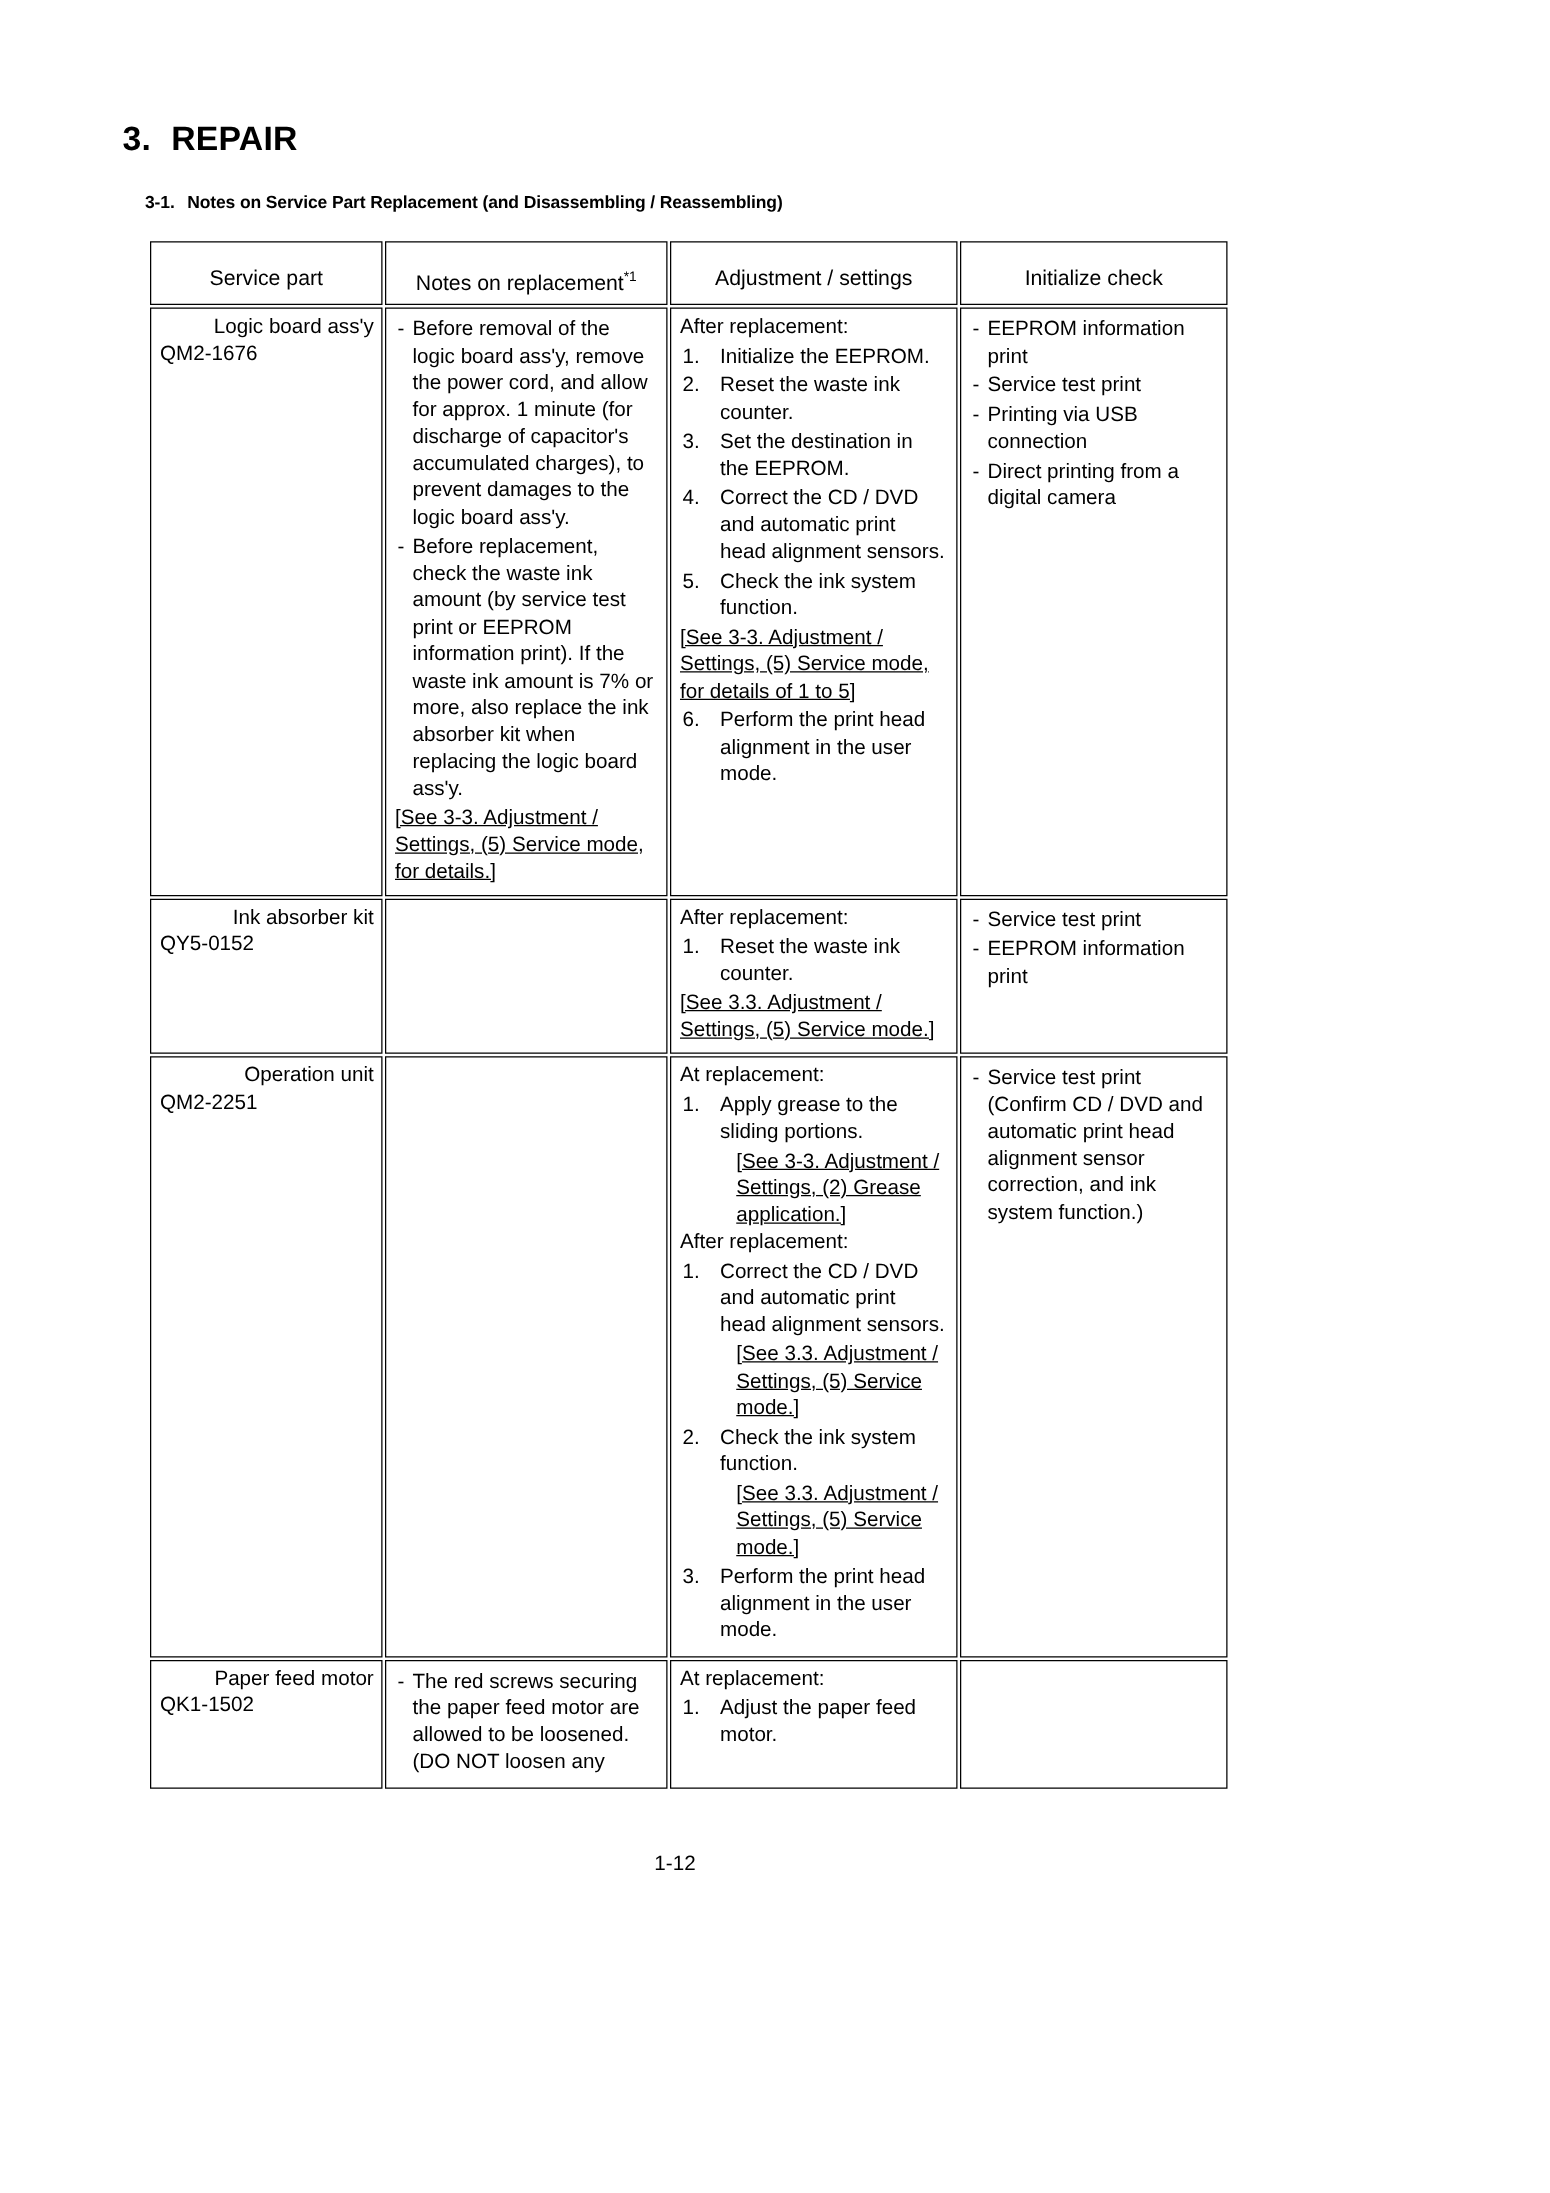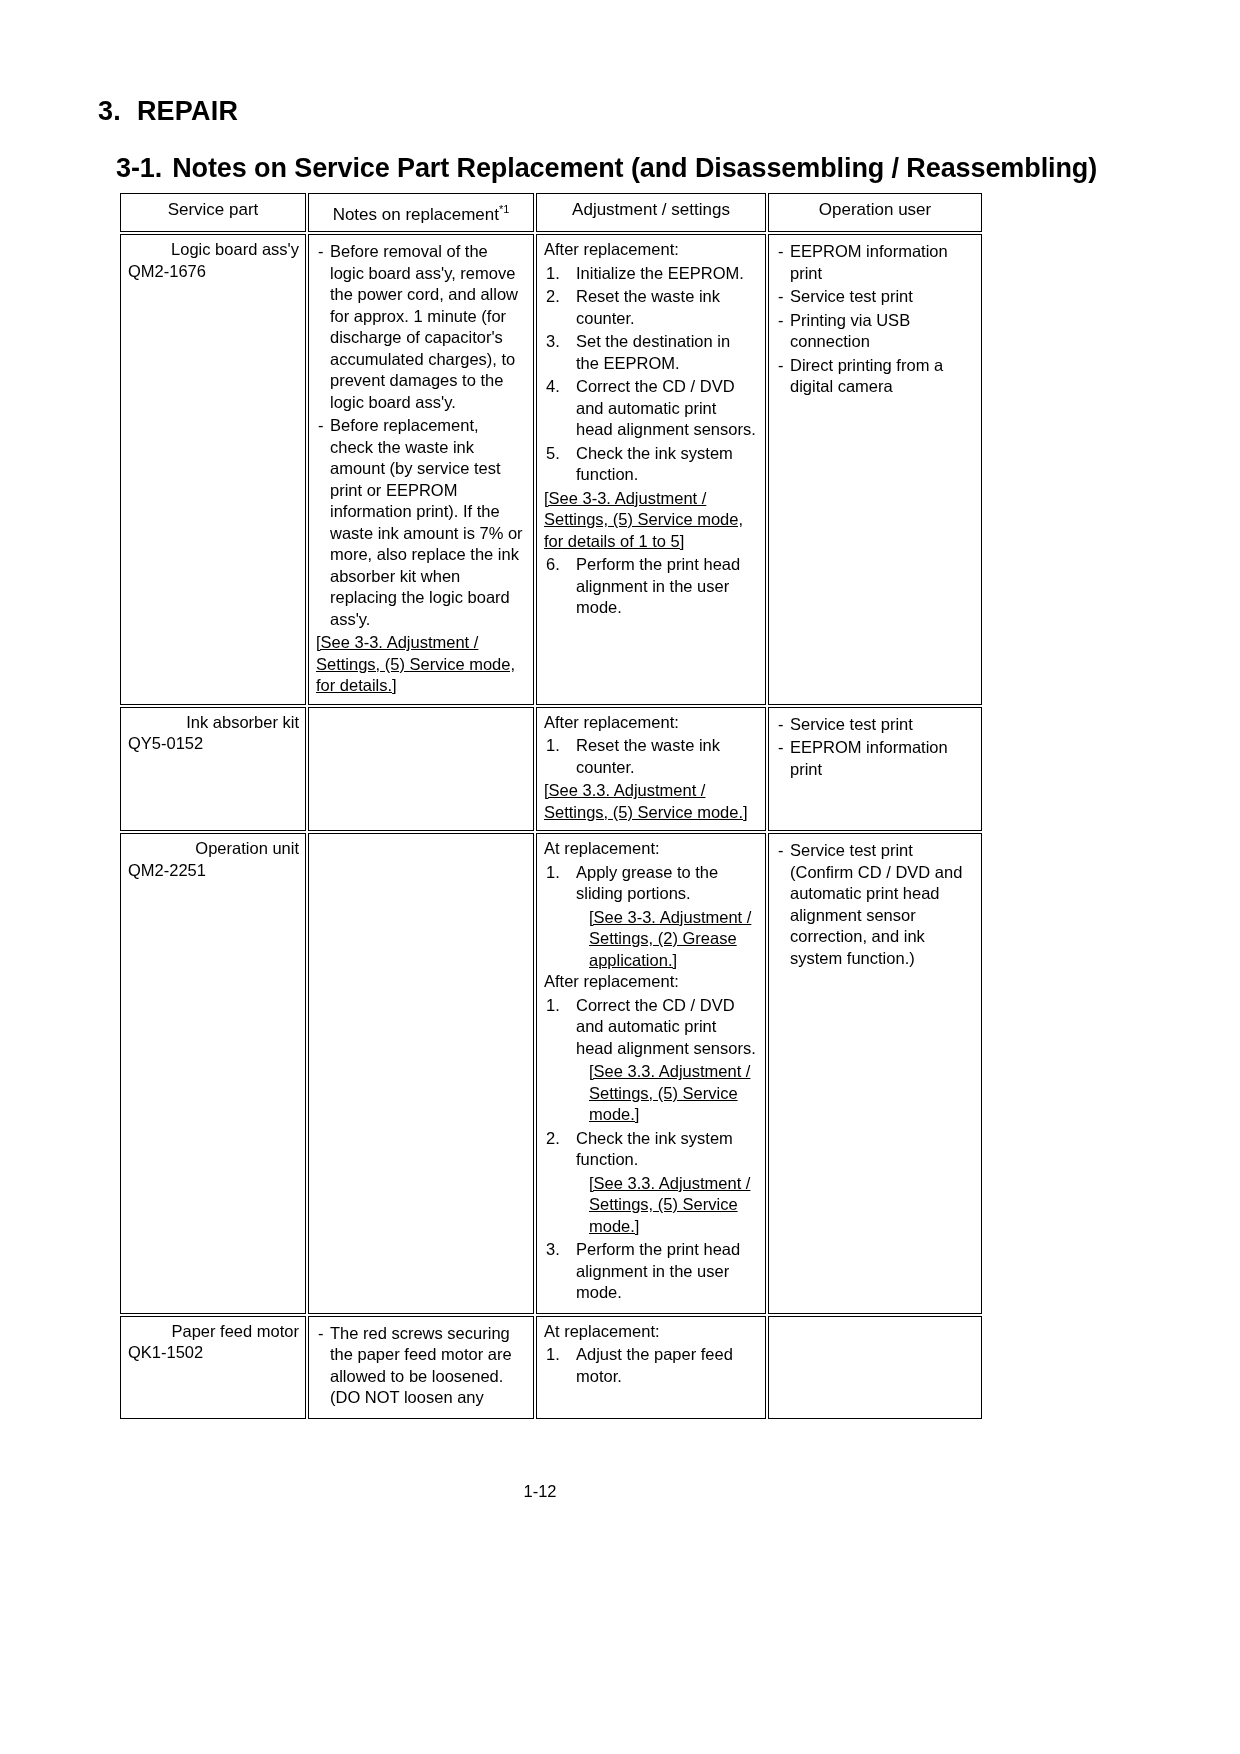--- a/index.html
+++ b/index.html
@@ -31,21 +31,21 @@
     font-size: 27px;
     font-weight: bold;
     letter-spacing: 0.2px;
   }
   .chapter-title .num { margin-right: 16px; }
 
   .section-title {
     position: absolute;
     left: 116px;
     top: 153px;
-    font-size: 27px;
+    font-size: 14px;
     font-weight: bold;
     letter-spacing: -0.1px;
     white-space: nowrap;
   }
   .section-title .num { margin-right: 10px; }
 
   
   .tbl-wrap {
     position: absolute;
     left: 118px;
@@ -61,21 +61,21 @@
   table.spec th, table.spec td {
     border: 1.4px solid #000000;
     vertical-align: top;
     padding: 4px 6px 7px 7px;
     font-size: 16.5px;
     line-height: 21.5px;
   }
   table.spec th {
     text-align: center;
     font-weight: normal;
-    padding: 5px 4px 6px 4px;
+    padding: 18px 4px 6px 4px;
     font-size: 17px;
   }
   col.c1 { width: 186px; }
   col.c2 { width: 226px; }
   col.c3 { width: 230px; }
   col.c4 { width: 214px; }
 
   sup.fn { font-size: 11px; vertical-align: super; }
 
   
@@ -153,21 +153,21 @@
         <col class="c1">
           <col class="c2">
           <col class="c3">
           <col class="c4">
       </colgroup>
       <thead>
         <tr>
           <th>Service part</th>
           <th><span>Notes on replacement</span><sup class="fn">*1</sup></th>
           <th>Adjustment / settings</th>
-          <th>Operation user</th>
+          <th>Initialize check</th>
         </tr>
       </thead>
       <tbody>
 
         <tr>
           <td>
             <span class="part-name">Logic board ass'y</span>
             <span class="part-no">QM2-1676</span>
           </td>
           <td>

